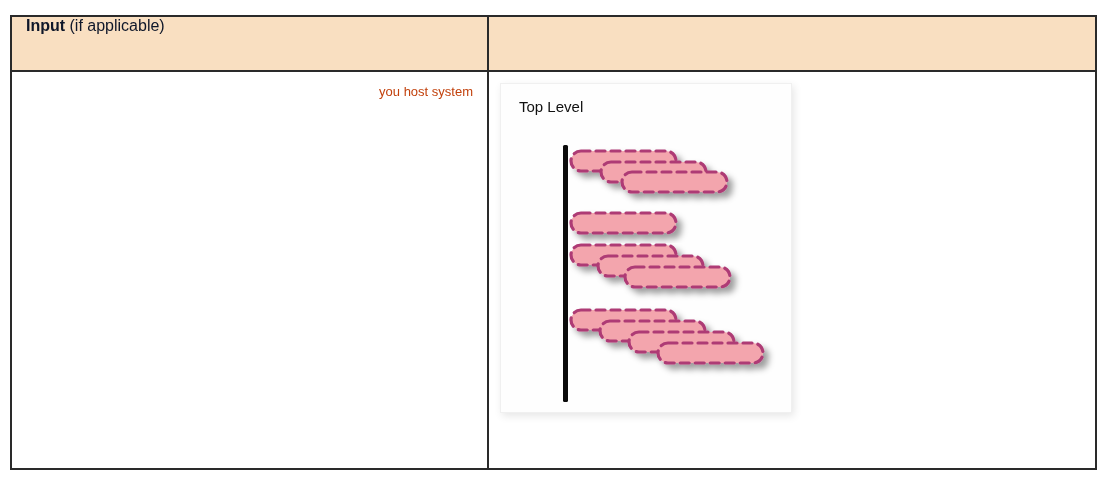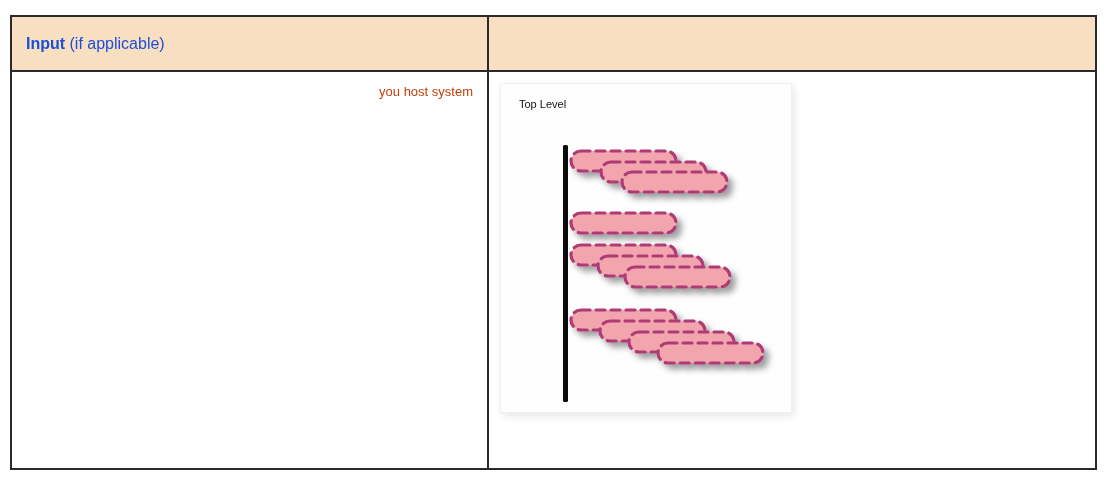--- a/index.html
+++ b/index.html
@@ -44,24 +44,24 @@
     width: 477px;
     box-sizing: border-box;
     border-right: 2px solid #2a2a2a;
     flex: 0 0 auto;
   }
   .col-output {
     flex: 1 1 auto;
   }
   .header-cell {
     display: flex;
-    align-items: center;
+    align-items: flex-start;
     padding: 0 14px;
     font-size: 16px;
-    color: #1d4ed8;
+    color: #0f172a;
   }
   .header-cell .bold { font-weight: bold; }
   .body-cell-input {
     padding: 12px 14px;
     font-size: 13px;
     color: #c2410c;
     text-align: right;
   }
   .body-cell-output {
     padding: 11px;
@@ -72,21 +72,21 @@
     height: 328px;
     background: #fefefe;
     border: 1px solid #f0f0f0;
     box-shadow: 2px 3px 8px rgba(0,0,0,0.10);
     box-sizing: content-box;
   }
   .figure-label {
     position: absolute;
     left: 18px;
     top: 14px;
-    font-size: 11px;
+    font-size: 15px;
     color: #111111;
   }
   .figure svg {
     position: absolute;
     left: 0;
     top: 0;
     display: block;
   }
 </style>
 </head>

